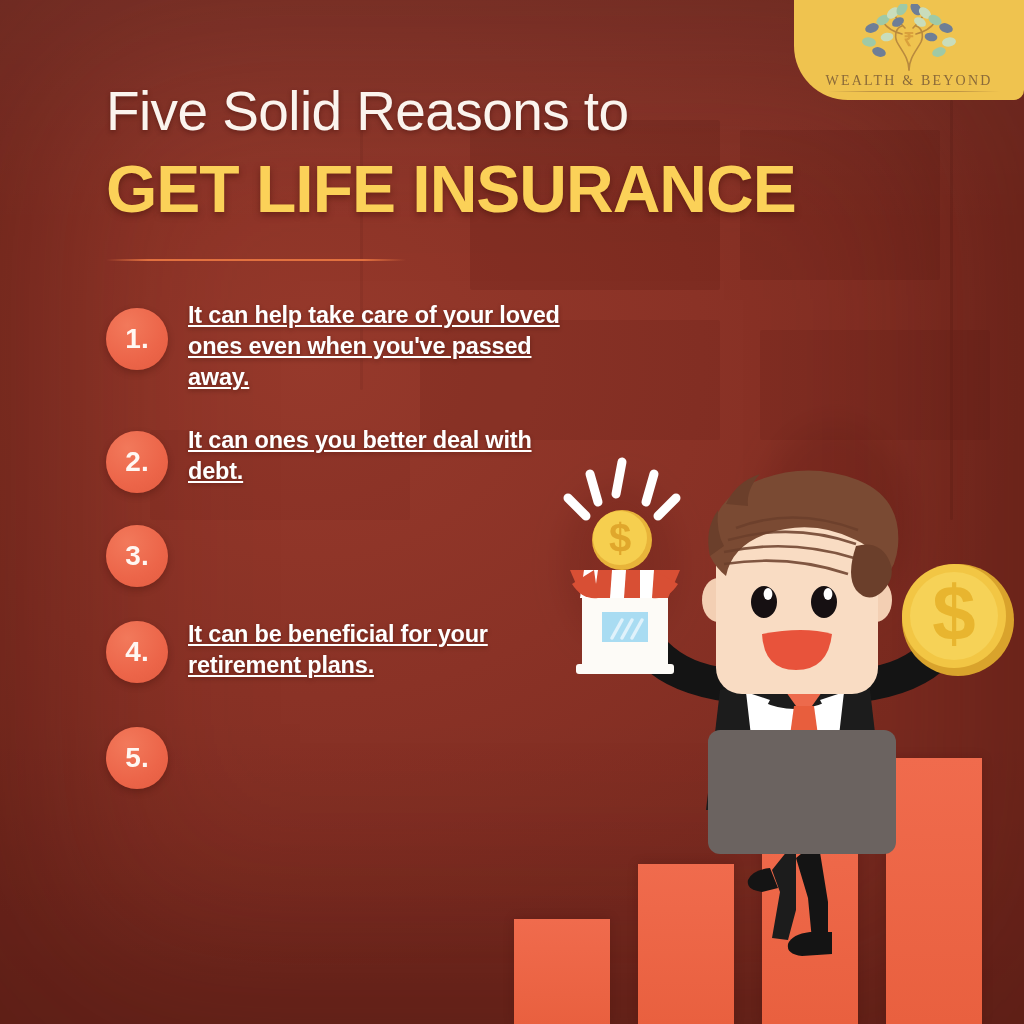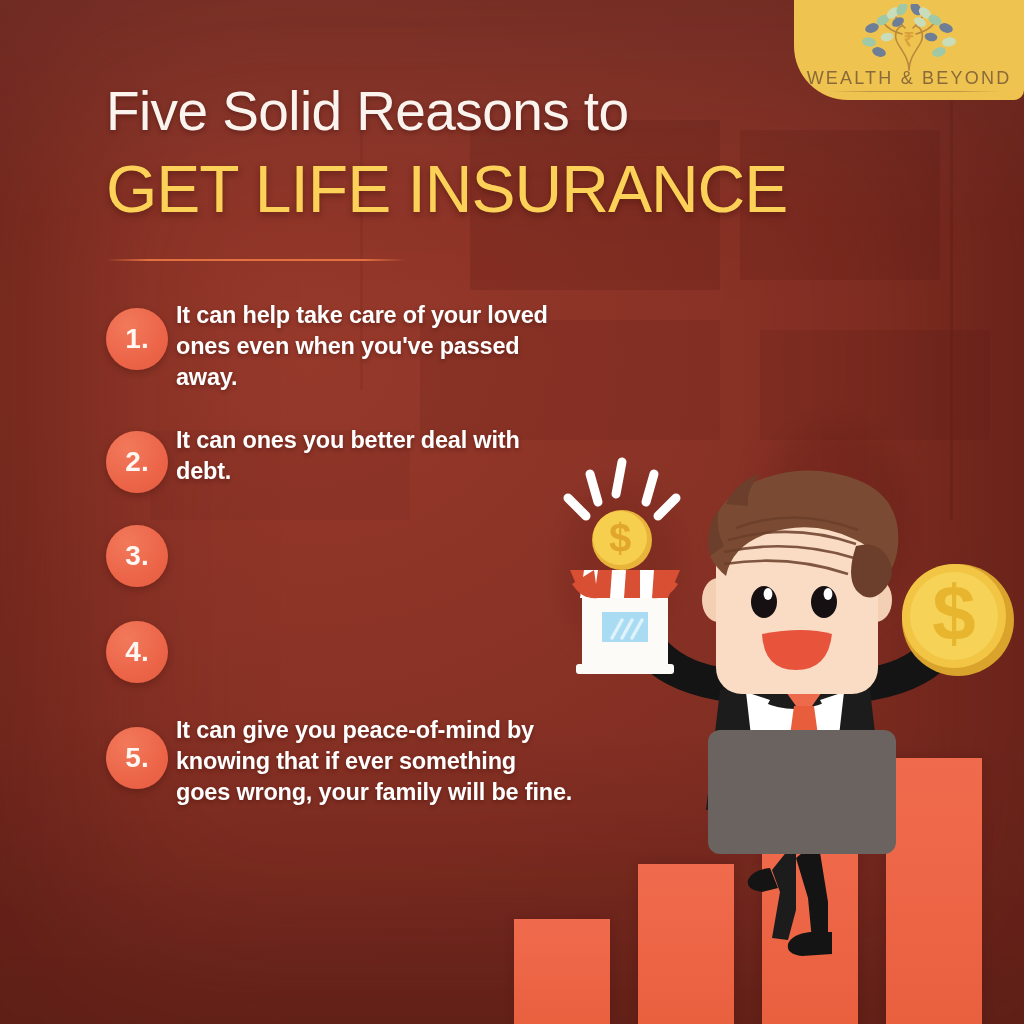--- a/index.html
+++ b/index.html
@@ -23,46 +23,46 @@
       rgba(0,0,0,0) 70%, rgba(0,0,0,.10) 100%);}
   .bg-vig{position:absolute;inset:0;
     box-shadow:inset 0 0 200px 60px rgba(60,16,10,.38);}
 
   
   .logo-badge{position:absolute;top:0;right:0;width:230px;height:100px;
     background:#EFC34F;border-bottom-left-radius:54px;border-bottom-right-radius:10px;
     overflow:hidden;}
   .logo-tree{position:absolute;left:50%;top:4px;transform:translateX(-50%);}
   .logo-text{position:absolute;bottom:11px;left:0;right:0;text-align:center;
-    font-family:Liberation Sans, sans-serif;font-size:18px;letter-spacing:2.2px;
+    font-family:Liberation Serif, serif;font-size:14px;letter-spacing:2.2px;
     color:#8A6A3A;white-space:nowrap;}
   .logo-rule{position:absolute;bottom:8px;left:34px;right:24px;height:1px;
     background:linear-gradient(90deg,rgba(150,110,60,0) 0%,rgba(150,110,60,.55) 25%,rgba(150,110,60,.55) 75%,rgba(150,110,60,0) 100%);}
 
   
   .h-top{position:absolute;left:106px;top:84px;
     font-size:55px;font-weight:300;color:#FBF4EE;letter-spacing:-0.6px;
     text-shadow:0 2px 5px rgba(60,14,8,.45);line-height:1;text-align:center;}
   .h-main{position:absolute;left:106px;top:156px;
-    font-size:66px;font-weight:normal;color:#FBD158;letter-spacing:-1px;line-height:1;
+    font-size:66px;font-weight:bold;color:#FBD158;letter-spacing:-1px;line-height:1;
     text-shadow:0 3px 6px rgba(70,18,10,.5);white-space:nowrap;}
   .divider{position:absolute;left:106px;top:259px;width:300px;height:2px;
     background:linear-gradient(90deg,rgba(236,122,72,0) 0%,#E2713F 14%,#E2713F 86%,rgba(236,122,72,0) 100%);}
 
   
   .list{position:absolute;left:106px;top:296px;width:470px;}
   .item{position:relative;display:flex;align-items:flex-start;margin-bottom:24px;}
   .num{flex:0 0 auto;width:62px;height:62px;border-radius:50%;
     background:radial-gradient(circle at 35% 28%, #F2795B 0%, #EC6549 60%, #E35C40 100%);
     color:#FFF7F2;font-size:28px;font-weight:bold;
     display:flex;align-items:center;justify-content:center;
     box-shadow:0 3px 7px rgba(60,14,8,.32);}
-  .item-text{margin-left:8px;padding-top:4px;
+  .item-text{margin-left:20px;padding-top:4px;
     font-size:23.5px;font-weight:bold;color:#FFFFFF;line-height:1.32;
-    letter-spacing:-0.2px;text-shadow:0 2px 4px rgba(60,14,8,.42);}
+    letter-spacing:-0.2px;text-shadow:0 2px 4px rgba(60,14,8,.42);text-decoration:underline;}
   .item.i1 .num{margin-top:12px;}
   .item.i2 .num{margin-top:10px;}
   .item.i3 .num{margin-top:6px;}
   .item.i4 .num{margin-top:6px;}
   .item.i5 .num{margin-top:16px;}
   .item.i1{margin-bottom:28px;}
   .item.i2{margin-bottom:26px;}
   .item.i3{margin-bottom:28px;}
   .item.i4{margin-bottom:28px;}
 
@@ -147,24 +147,24 @@
     </div>
     <div class="item i2">
       <div class="num">2.</div>
       <div class="item-text">It can ones you better deal with debt.</div>
     </div>
     <div class="item i3">
       <div class="num">3.</div>
     </div>
     <div class="item i4">
       <div class="num">4.</div>
+      <div class="item-text">It can be beneficial for your retirement plans.</div>
     </div>
     <div class="item i5">
       <div class="num">5.</div>
-      <div class="item-text">It can give you peace-of-mind by knowing that if ever something goes wrong, your family will be fine.</div>
     </div>
   </div>
 
   <div class="bars">
     <div class="bar b1"></div>
     <div class="bar b2"></div>
     <div class="bar b3"></div>
     <div class="bar b4"></div>
   </div>
 

